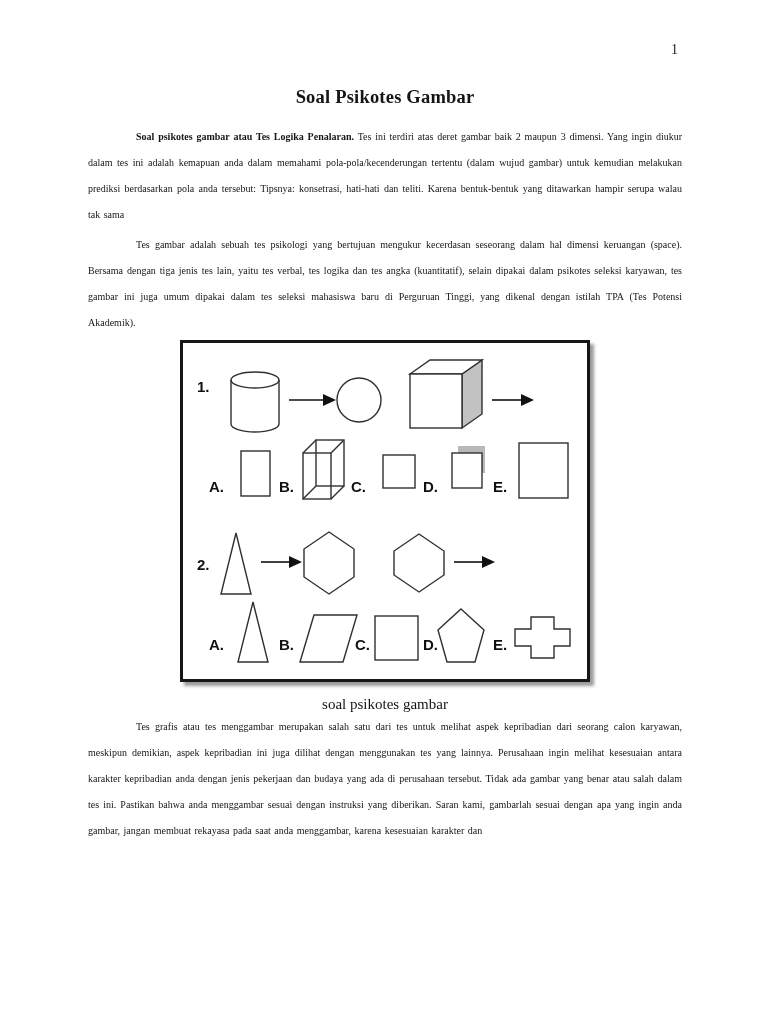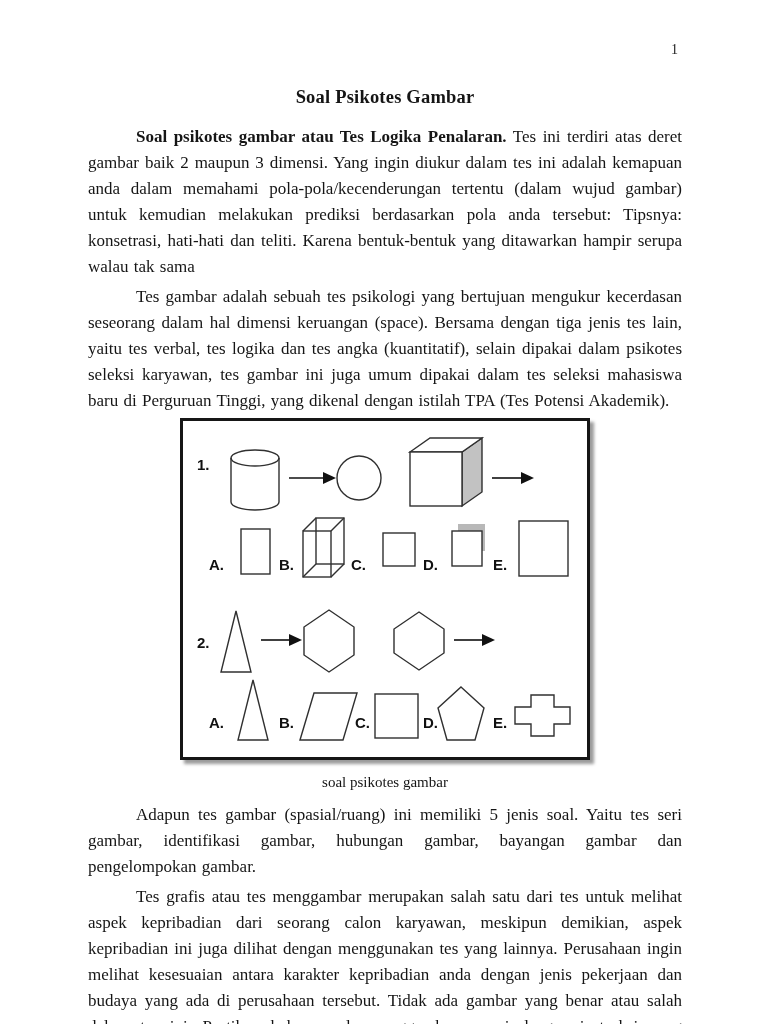--- a/index.html
+++ b/index.html
@@ -5,21 +5,21 @@
   * { margin:0; padding:0; box-sizing:border-box; }
   body { background:#ffffff; }
   .page {
     position:relative; width:768px; height:1024px; margin:0 auto;
     background:#ffffff; overflow:hidden;
     font-family:"Liberation Serif", serif; color:#151515;
   }
   .page-number { position:absolute; top:42px; right:90px; font-size:14px; color:#222; }
   .content { padding:84px 86px 0 88px; }
   .title { font-size:18.5px; font-weight:bold; text-align:center; line-height:26px; margin-bottom:14px; letter-spacing:0.2px; }
-  .para { font-size:17px; line-height:26px; text-align:justify; text-indent:48px; margin-bottom:4px; word-spacing:1px; }
+  .para { font-size:10px; line-height:26px; text-align:justify; text-indent:48px; margin-bottom:4px; word-spacing:1px; }
   .para .lead { font-weight:bold; }
   .figure-box {
     width:410px; margin:2px auto 0; background:#ffffff;
     border:3px solid #161616; box-shadow:4px 4px 3px #9c9c9c;
   }
   .figure-box svg { display:block; }
   .caption { font-size:15px; line-height:20px; text-align:center; margin-top:12px; }
   .fig-label { font-family:"Liberation Sans", sans-serif; font-size:15px; font-weight:600; fill:#111; }
   .shape { fill:none; stroke:#303030; stroke-width:1.4; }
   .shape-white { fill:#ffffff; stroke:#303030; stroke-width:1.4; }
@@ -124,18 +124,17 @@
         <polygon class="shape" points="278,266 301,287 292,319 264,319 255,287"></polygon>
 
         <text class="fig-label" x="310" y="307">E.</text>
         <path class="shape" d="M 348 274 H 371 V 286 H 387 V 303 H 371 V 315 H 348 V 303 H 332 V 286 H 348 Z"></path>
 
       </svg>
     </figure>
 
     <div class="caption" style="margin-top:12px;">soal psikotes gambar</div>
 
-    <p class="para" style="margin-top:10px;">Adapun tes gambar (spasial/ruang) ini memiliki 5 jenis soal. Yaitu tes seri gambar, identifikasi gambar, hubungan gambar, bayangan gambar dan pengelompokan gambar.</p>
 
     <p class="para">Tes grafis atau tes menggambar merupakan salah satu dari tes untuk melihat aspek kepribadian dari seorang calon karyawan, meskipun demikian, aspek kepribadian ini juga dilihat dengan menggunakan tes yang lainnya. Perusahaan ingin melihat kesesuaian antara karakter kepribadian anda dengan jenis pekerjaan dan budaya yang ada di perusahaan tersebut. Tidak ada gambar yang benar atau salah dalam tes ini. Pastikan bahwa anda menggambar sesuai dengan instruksi yang diberikan. Saran kami, gambarlah sesuai dengan apa yang ingin anda gambar, jangan membuat rekayasa pada saat anda menggambar, karena kesesuaian karakter dan</p>
 
   </div>
 </div>
 
 </body></html>

